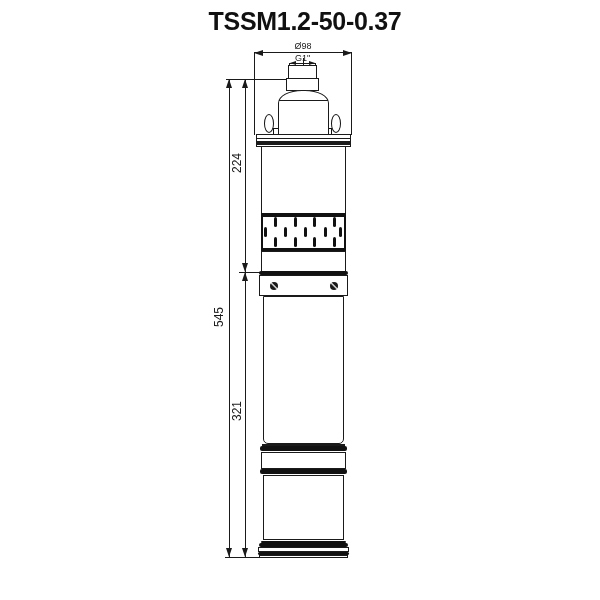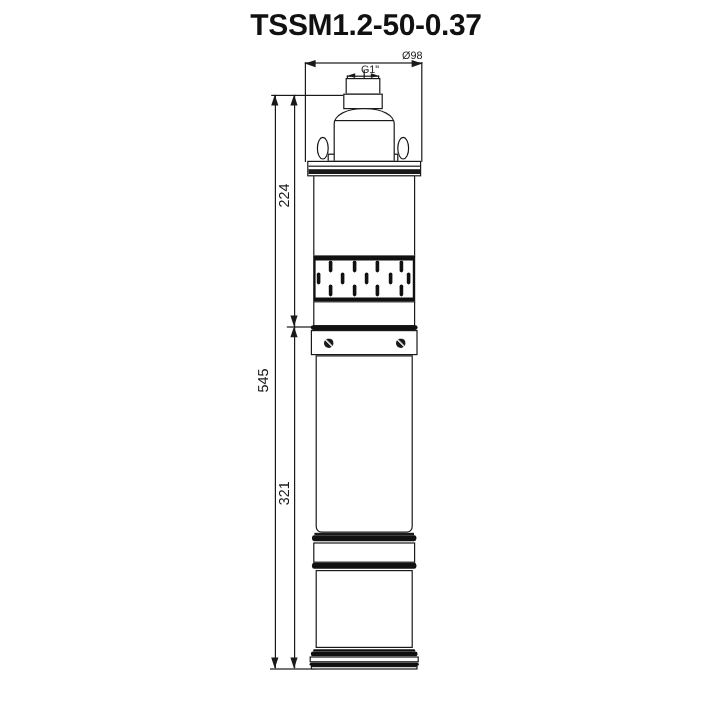--- a/index.html
+++ b/index.html
@@ -15,21 +15,21 @@
   #title {
     position:absolute; left:0; top:7px; width:610px; text-align:center;
     font-size:25px; font-weight:600; letter-spacing:-0.3px; color:#111;
   }
 
   .dim-label-v {
     position:absolute; font-size:12px; color:#1a1a1a; white-space:nowrap;
     transform:translate(-50%,-50%) rotate(-90deg);
   }
   .dim-label-h {
-    position:absolute; font-size:9px; color:#1a1a1a; text-align:right;
+    position:absolute; font-size:9px; color:#1a1a1a; text-align:center;
   }
 
   
   .arr { position:absolute; width:0; height:0; }
   .arr.up    { border-left:3px solid transparent; border-right:3px solid transparent; border-bottom:9px solid #1a1a1a; }
   .arr.down  { border-left:3px solid transparent; border-right:3px solid transparent; border-top:9px solid #1a1a1a; }
   .arr.left  { border-top:3px solid transparent; border-bottom:3px solid transparent; border-right:9px solid #1a1a1a; }
   .arr.right { border-top:3px solid transparent; border-bottom:3px solid transparent; border-left:9px solid #1a1a1a; }
   .arr.sleft  { border-top:2.5px solid transparent; border-bottom:2.5px solid transparent; border-right:6px solid #1a1a1a; }
   .arr.sright { border-top:2.5px solid transparent; border-bottom:2.5px solid transparent; border-left:6px solid #1a1a1a; }

